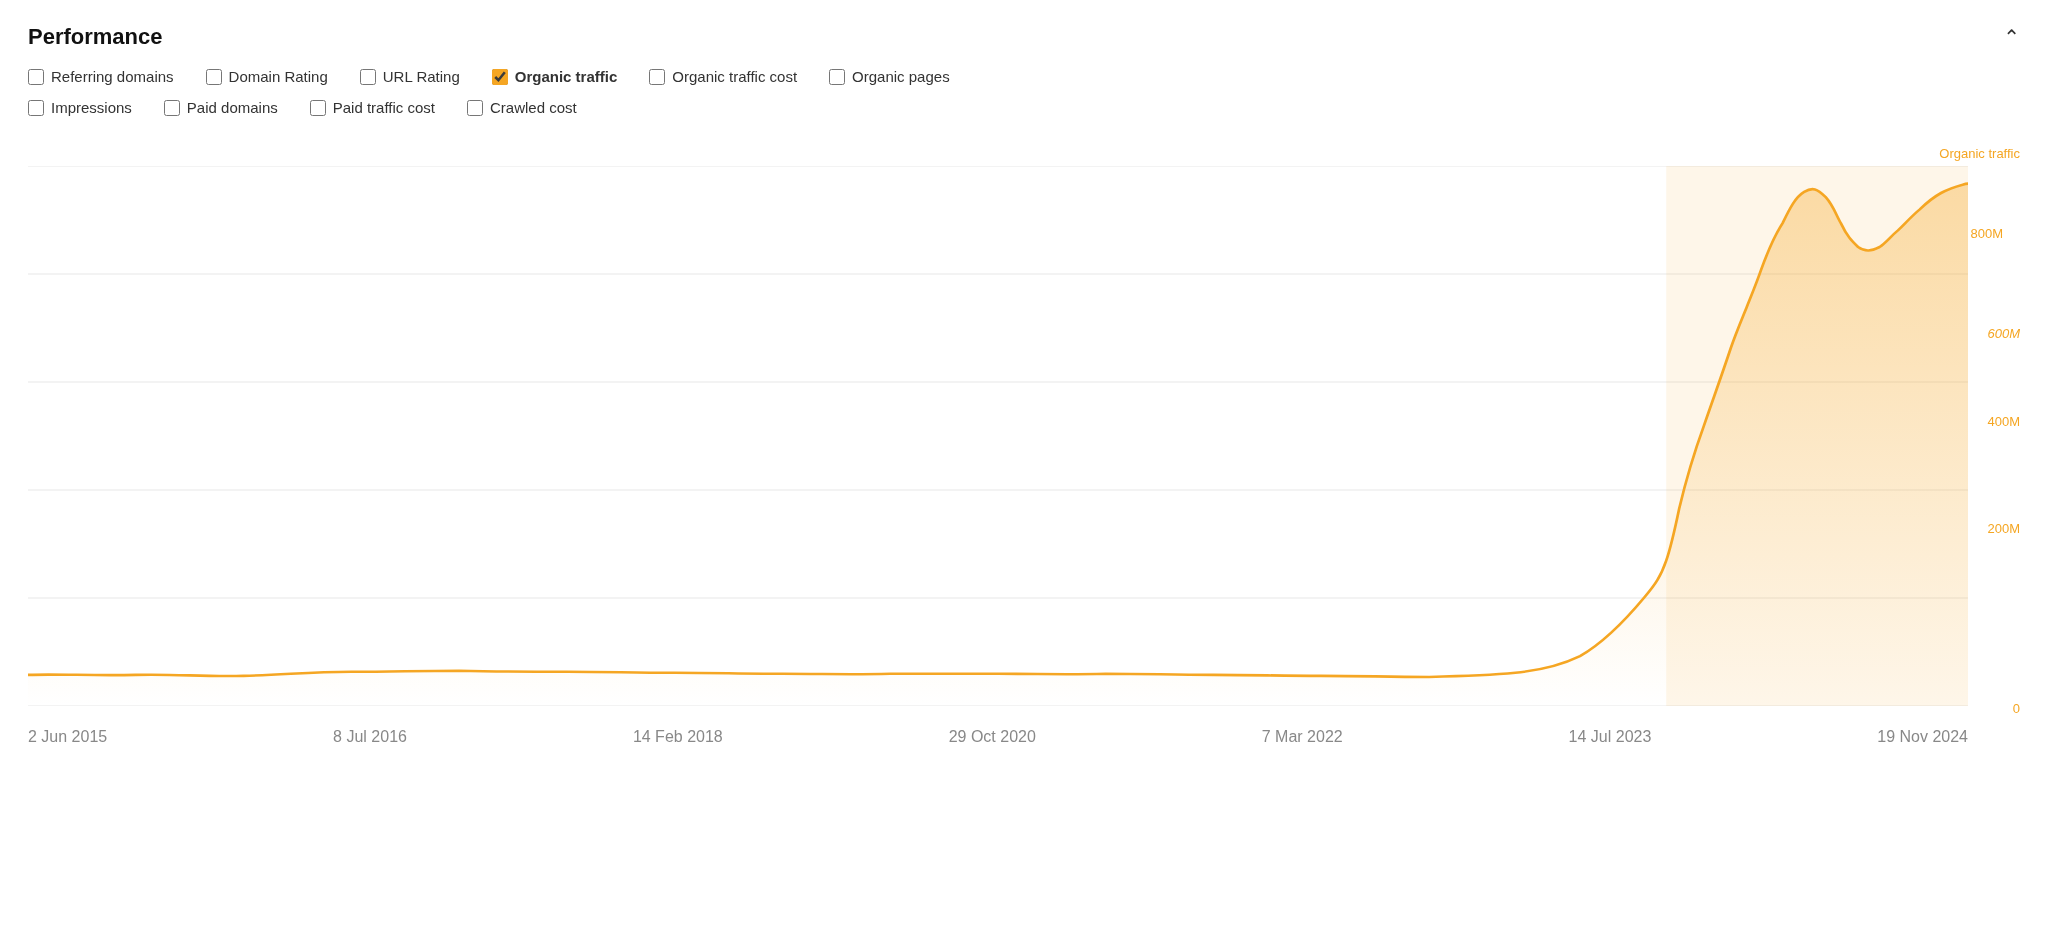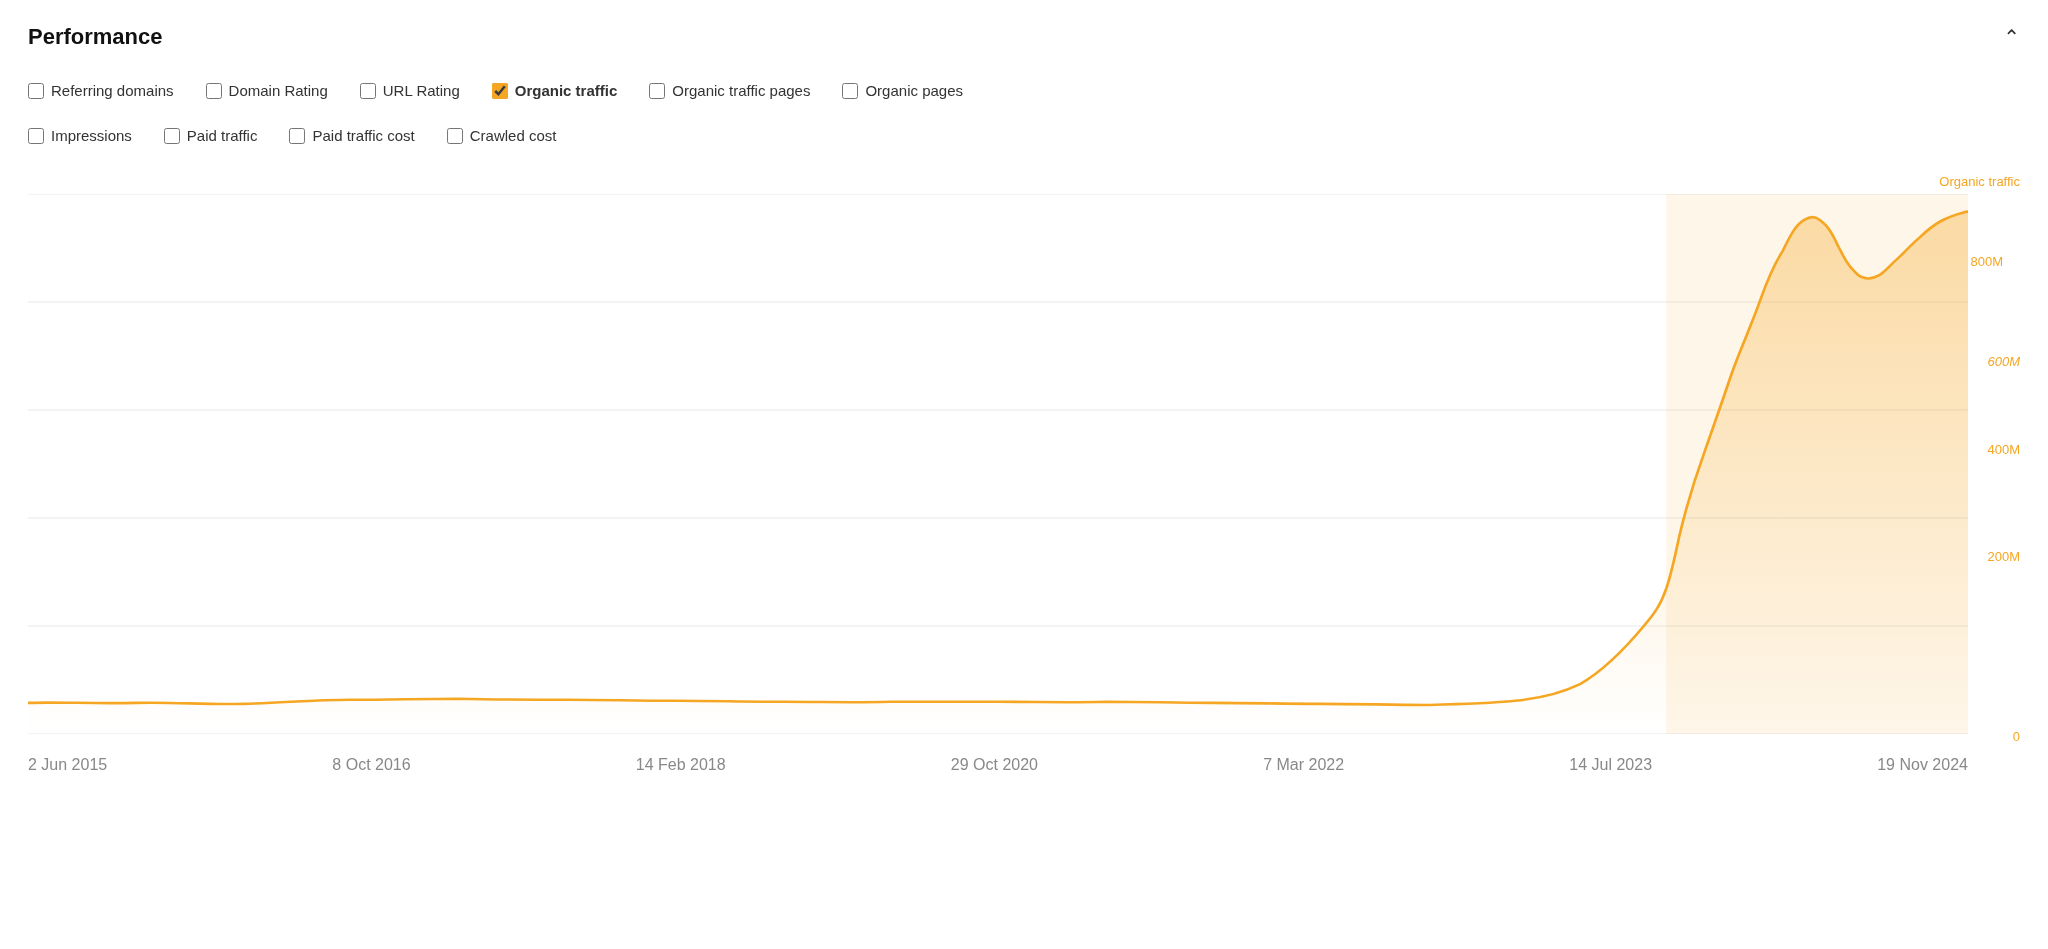--- a/index.html
+++ b/index.html
@@ -33,21 +33,20 @@
     }
     .checkbox-item {
       display: flex;
       align-items: center;
       gap: 7px;
       margin-right: 32px;
       margin-bottom: 10px;
       cursor: pointer;
       font-size: 15px;
       color: #333;
-      margin-top: 14px;
     }
     .checkbox-item input[type="checkbox"] {
       width: 16px;
       height: 16px;
       accent-color: #f5a623;
       cursor: pointer;
     }
     .chart-area {
       position: relative;
       margin-top: 20px;
@@ -113,35 +112,35 @@
     <label class="checkbox-item">
       <input type="checkbox" style="">
       <span>URL Rating</span>
     </label>
     <label class="checkbox-item checked">
       <input type="checkbox" checked="" style="">
       <span><strong>Organic traffic</strong></span>
     </label>
     <label class="checkbox-item">
       <input type="checkbox" style="">
-      <span>Organic traffic pages</span>
+      <span>Organic traffic cost</span>
     </label>
     <label class="checkbox-item">
       <input type="checkbox" style="">
       <span>Organic pages</span>
     </label>
   </div>
   <div class="checkboxes-row">
     <label class="checkbox-item">
       <input type="checkbox" style="">
       <span>Impressions</span>
     </label>
     <label class="checkbox-item">
       <input type="checkbox" style="">
-      <span>Paid traffic</span>
+      <span>Paid domains</span>
     </label>
     <label class="checkbox-item">
       <input type="checkbox" style="">
       <span>Paid traffic cost</span>
     </label>
     <label class="checkbox-item">
       <input type="checkbox" style="">
       <span>Crawled cost</span>
     </label>
   </div>
@@ -248,20 +247,20 @@
   </div>
 
   <span class="y-axis-label y-label-800">800M</span>
   <span class="y-axis-label y-label-600">600M</span>
   <span class="y-axis-label y-label-400">400M</span>
   <span class="y-axis-label y-label-200">200M</span>
   <span class="y-axis-label y-label-0">0</span>
 
   <div class="x-axis-labels">
     <span>2 Jun 2015</span>
-    <span>8 Oct 2016</span>
+    <span>8 Jul 2016</span>
     <span>14 Feb 2018</span>
     <span>29 Oct 2020</span>
     <span>7 Mar 2022</span>
     <span>14 Jul 2023</span>
     <span>19 Nov 2024</span>
   </div>
 </div>
 
 </body></html>

